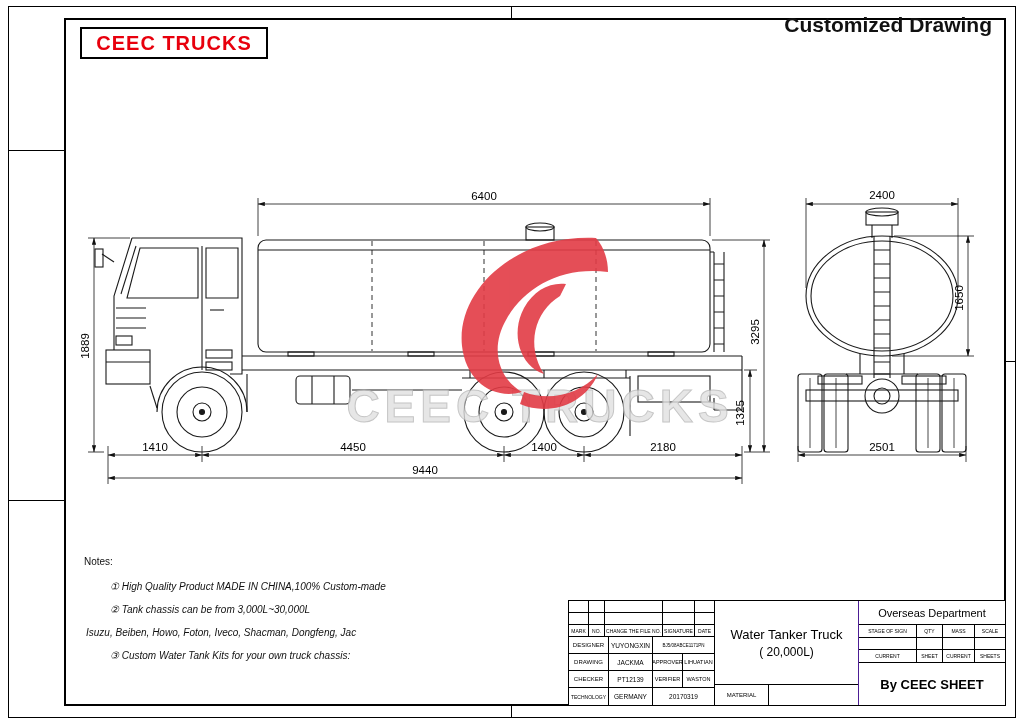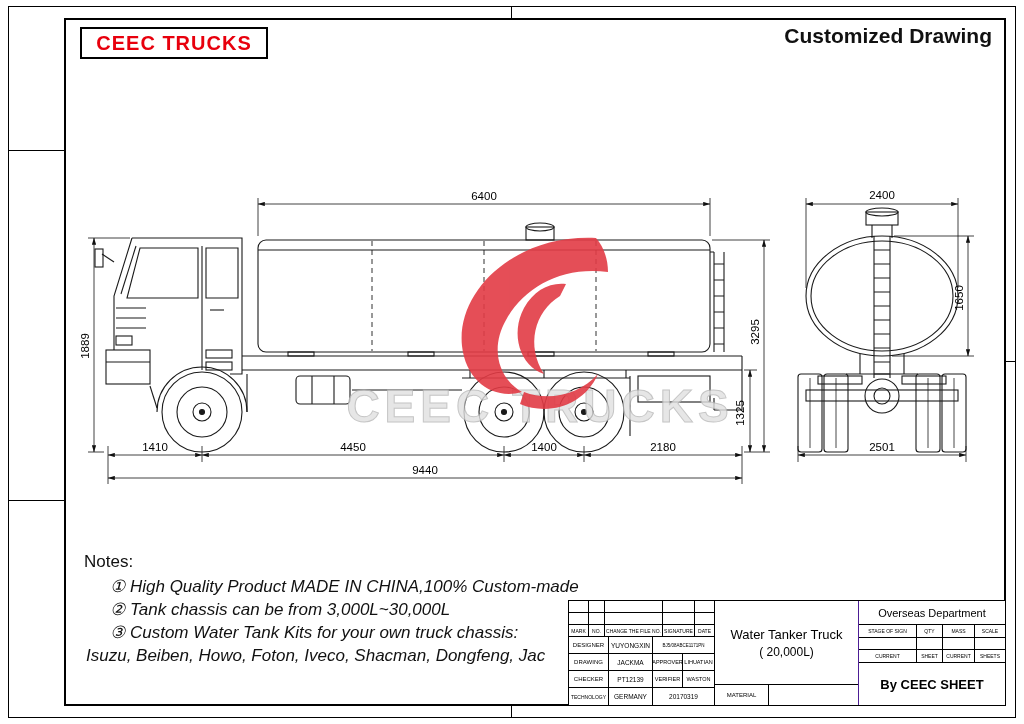--- a/index.html
+++ b/index.html
@@ -14,26 +14,26 @@
   .tick.h { height:1px; }
   .tick.v { width:1px; }
 
   .brand-box {
     position:absolute; left:80px; top:27px; width:188px; height:32px;
     border:2px solid #000; display:flex; align-items:center; justify-content:center;
     background:#fff; z-index:5;
   }
   .brand-box span { color:#e8000d; font-weight:bold; font-size:20px; letter-spacing:1px; }
   .sheet-title {
-    position:absolute; right:32px; top:24px; font-size:21px; font-weight:bold; z-index:5;
+    position:absolute; right:32px; top:13px; font-size:21px; font-weight:bold; z-index:5;
   }
 
   .drawing-svg { position:absolute; left:0; top:0; width:1024px; height:724px; pointer-events:none; }
 
-  .notes { position:absolute; left:84px; top:550px; font-size:17px; line-height:23px; z-index:4; }
+  .notes { position:absolute; left:84px; top:550px; font-size:10px; line-height:23px; z-index:4; }
   .notes-title { margin-bottom:2px; }
   .notes-item { padding-left:26px; white-space:nowrap;font-style:italic; }
   .notes-item.brands { padding-left:2px; }
 
   
   .tb {
     position:absolute; right:18px; bottom:18px; width:438px; height:106px;
     display:flex; border:1px solid #000; background:#fff; z-index:6; color:#000;
   }
   .tb .col { display:flex; flex-direction:column; }
@@ -220,22 +220,22 @@
       <path d="M560,296 C534,312 526,346 544,374 C520,366 510,334 524,308 C534,290 550,282 566,284 Z"></path>
       <path d="M524,392 C550,402 580,394 598,374 C584,406 548,416 520,404 Z"></path>
     </g>
   </g>
 </svg>
 
 <div class="notes">
   <div class="notes-title">Notes:</div>
   <div class="notes-item">① High Quality Product MADE IN CHINA,100% Custom-made</div>
   <div class="notes-item">② Tank chassis can be from 3,000L~30,000L</div>
+  <div class="notes-item brands">Isuzu, Beiben, Howo, Foton, Iveco, Shacman, Dongfeng, Jac</div>
   <div class="notes-item">③ Custom Water Tank Kits for your own truck chassis:</div>
-  <div class="notes-item brands">Isuzu, Beiben, Howo, Foton, Iveco, Shacman, Dongfeng, Jac</div>
 </div>
 
 <div class="tb">
   <div class="col colA">
     <div class="r h12">
       <div class="c" style="width:20px"></div>
         <div class="c" style="width:16px"></div>
       <div class="c" style="width:58px"></div>
         <div class="c" style="width:32px"></div>
         <div class="c grow"></div>

